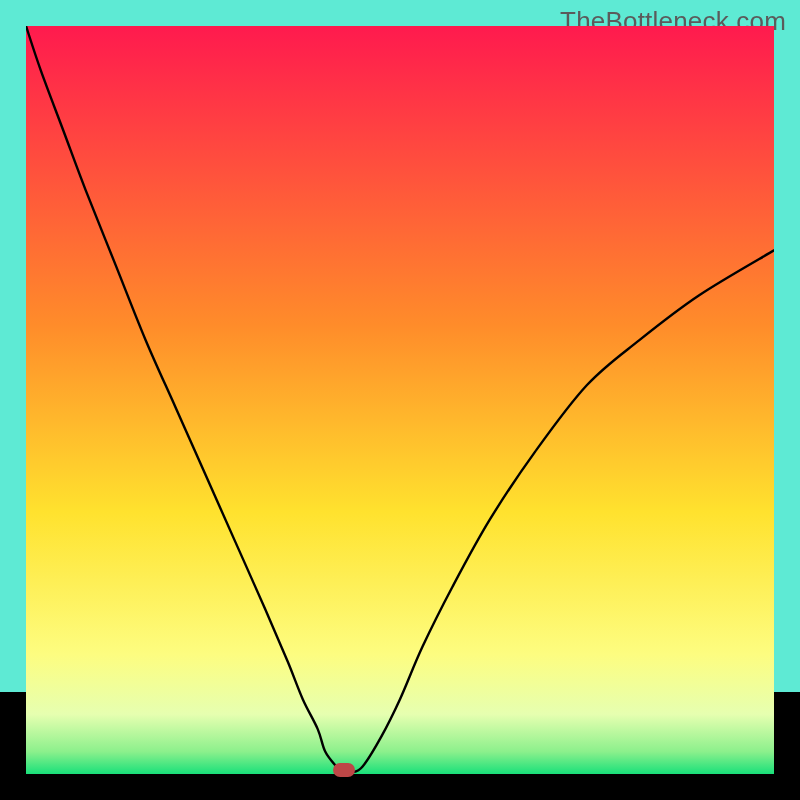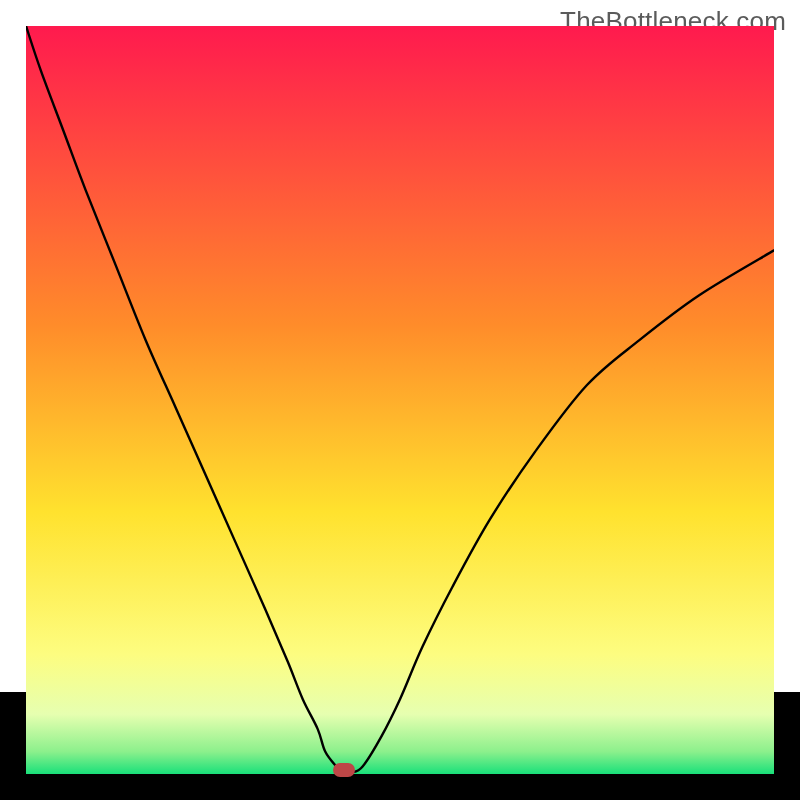--- a/index.html
+++ b/index.html
@@ -7,21 +7,21 @@
     padding: 0;
     width: 800px;
     height: 800px;
     background: #000;
     overflow: hidden;
   }
   .frame {
     position: relative;
     width: 800px;
     height: 692px;
-    background: #ffffff;
+    background: #5eead4;
   }
   .watermark {
     position: absolute;
     top: 6px;
     right: 14px;
     font-family: Arial, Helvetica, sans-serif;
     font-size: 26px;
     font-weight: 400;
     color: #5b5b5b;
     letter-spacing: 0.2px;

